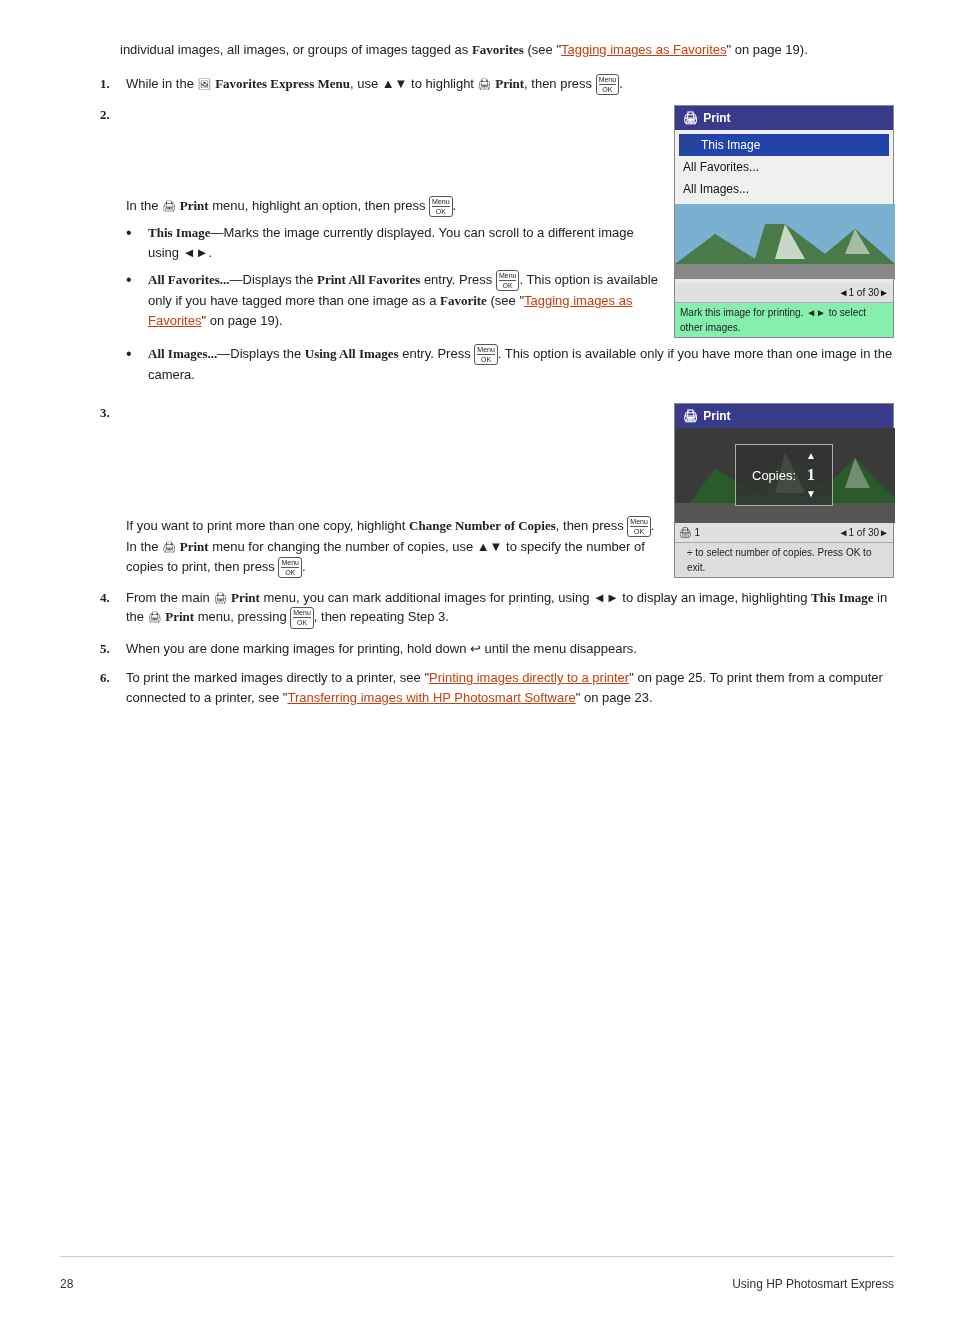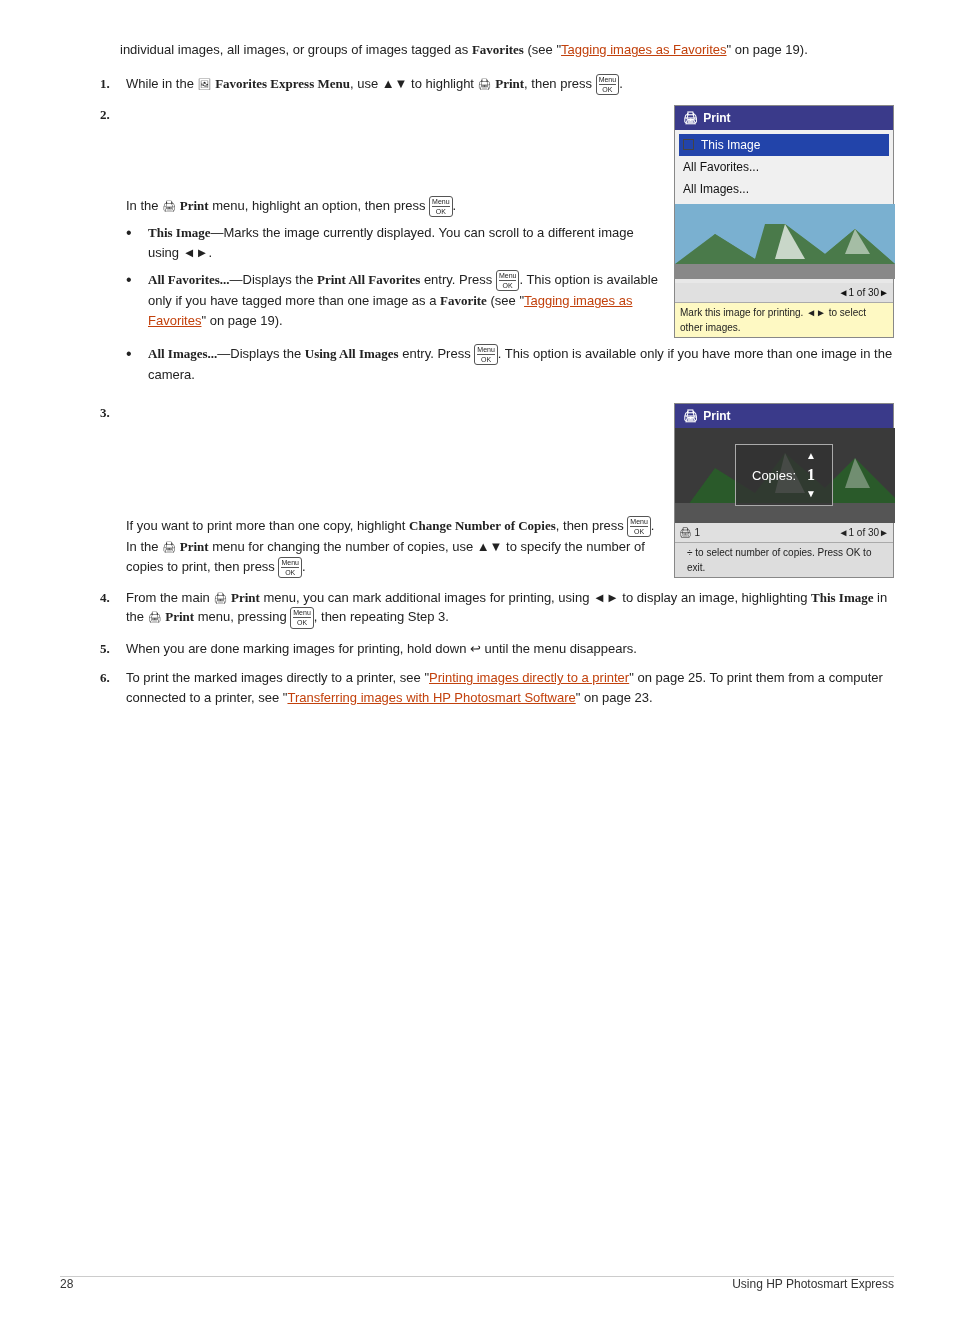--- a/index.html
+++ b/index.html
@@ -121,21 +121,21 @@
       border-bottom: none;
     }
     .print-menu-item.selected {
       background: #2244aa;
       color: #fff;
       padding: 2px 4px;
       margin: 0 -4px;
     }
     .print-menu-item.selected:first-child { margin-top: 0; }
     .print-screen-footer {
-      background: #fef9c3;
+      background: #86efac;
       font-size: 10px;
       padding: 2px 5px;
       border-top: 1px solid #aaa;
       color: #222;
     }
     .print-screen-nav {
       display: flex;
       justify-content: space-between;
       align-items: center;
       padding: 2px 4px;
@@ -193,21 +193,21 @@
     .page-footer {
       position: absolute;
       bottom: 30px;
       left: 60px;
       right: 60px;
       display: flex;
       justify-content: space-between;
       font-size: 12px;
       color: #333;
       border-top: 1px solid #ccc;
-      padding-top: 0;
+      padding-top: 20px;
     }
     .checkbox-empty {
       display: inline-block;
       width: 11px;
       height: 11px;
       border: 1px solid #444;
       vertical-align: middle;
       margin-right: 3px;
     }
   </style>

